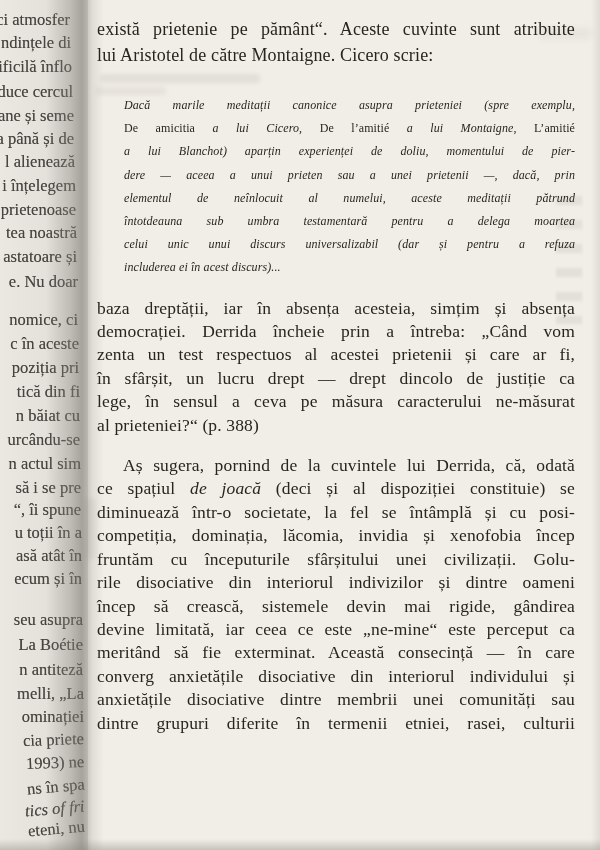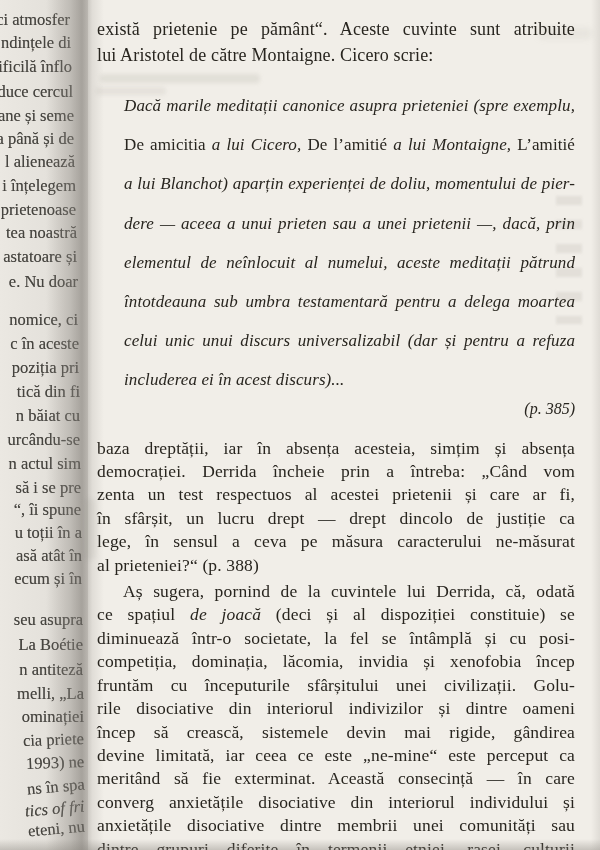--- a/index.html
+++ b/index.html
@@ -40,27 +40,27 @@
   .line{font-size:17.5px;line-height:23.4px;letter-spacing:0.15px;}
   .jl{text-align:justify;text-align-last:justify;}
   .ind{text-indent:26px;}
   .it{font-style:italic;}
   .up{font-style:normal;}
   #para1 .line{line-height:26px;font-size:18px;}
   .quote{
     margin-left:27px;margin-top:26px;width:451px;
     font-style:italic;
   }
-  .quote .line{font-size:17px;line-height:23.2px;letter-spacing:0.1px;margin-top:16px;}
+  .quote .line{font-size:12px;line-height:23.2px;letter-spacing:0.1px;}
   .cite{
     text-align:right;font-style:italic;font-size:16px;
     margin-top:6px;line-height:22px;
   }
   .p2{margin-top:17px;}
-  .p3{margin-top:3px;}
+  .p3{margin-top:17px;}
   
   .smudge{position:absolute;pointer-events:none;filter:blur(2px);}
   .sm1{left:100px;top:74px;width:160px;height:9px;background:rgba(125,120,112,0.13);border-radius:4px;}
   .sm2{left:96px;top:87px;width:70px;height:8px;background:rgba(125,120,112,0.10);border-radius:4px;}
   .sm3{left:556px;top:196px;width:26px;height:128px;
        background:repeating-linear-gradient(to bottom,rgba(140,135,128,0.14) 0 9px,rgba(140,135,128,0) 9px 24px);
        filter:blur(1.5px);}
   .sm4{left:84px;top:498px;width:12px;height:62px;background:rgba(130,125,118,0.10);border-radius:6px;}
   .sm5{left:538px;top:28px;width:54px;height:11px;background:rgba(150,145,138,0.10);border-radius:5px;filter:blur(3px);}
   .edge-bottom{
@@ -131,21 +131,20 @@
     <div class="quote" id="quote">
         <div class="line jl"><span>Dacă marile meditații canonice asupra prieteniei (spre exemplu,</span></div>
         <div class="line jl"><span class="up">De amicitia </span><span>a lui Cicero, </span><span class="up">De l’amitié </span><span>a lui Montaigne, </span><span class="up">L’amitié</span></div>
         <div class="line jl"><span>a lui Blanchot) aparțin experienței de doliu, momentului de pier-</span></div>
         <div class="line jl"><span>dere — aceea a unui prieten sau a unei prietenii —, dacă, prin</span></div>
         <div class="line jl"><span>elementul de neînlocuit al numelui, aceste meditații pătrund</span></div>
         <div class="line jl"><span>întotdeauna sub umbra testamentară pentru a delega moartea</span></div>
         <div class="line jl"><span>celui unic unui discurs universalizabil (dar și pentru a refuza</span></div>
         <div class="line"><span>includerea ei în acest discurs)...</span></div>
       </div>
-    <div class="cite">(p. 385)</div>
     <div class="para p2" id="para2">
         <div class="line jl"><span>baza dreptății, iar în absența acesteia, simțim și absența</span></div>
         <div class="line jl"><span>democrației. Derrida încheie prin a întreba: „Când vom</span></div>
         <div class="line jl"><span>zenta un test respectuos al acestei prietenii și care ar fi,</span></div>
         <div class="line jl"><span>în sfârșit, un lucru drept — drept dincolo de justiție ca</span></div>
         <div class="line jl"><span>lege, în sensul a ceva pe măsura caracterului ne-măsurat</span></div>
         <div class="line"><span>al prieteniei?“ (p. 388)</span></div>
       </div>
     <div class="para p3" id="para3">
         <div class="line jl ind"><span>Aș sugera, pornind de la cuvintele lui Derrida, că, odată</span></div>

